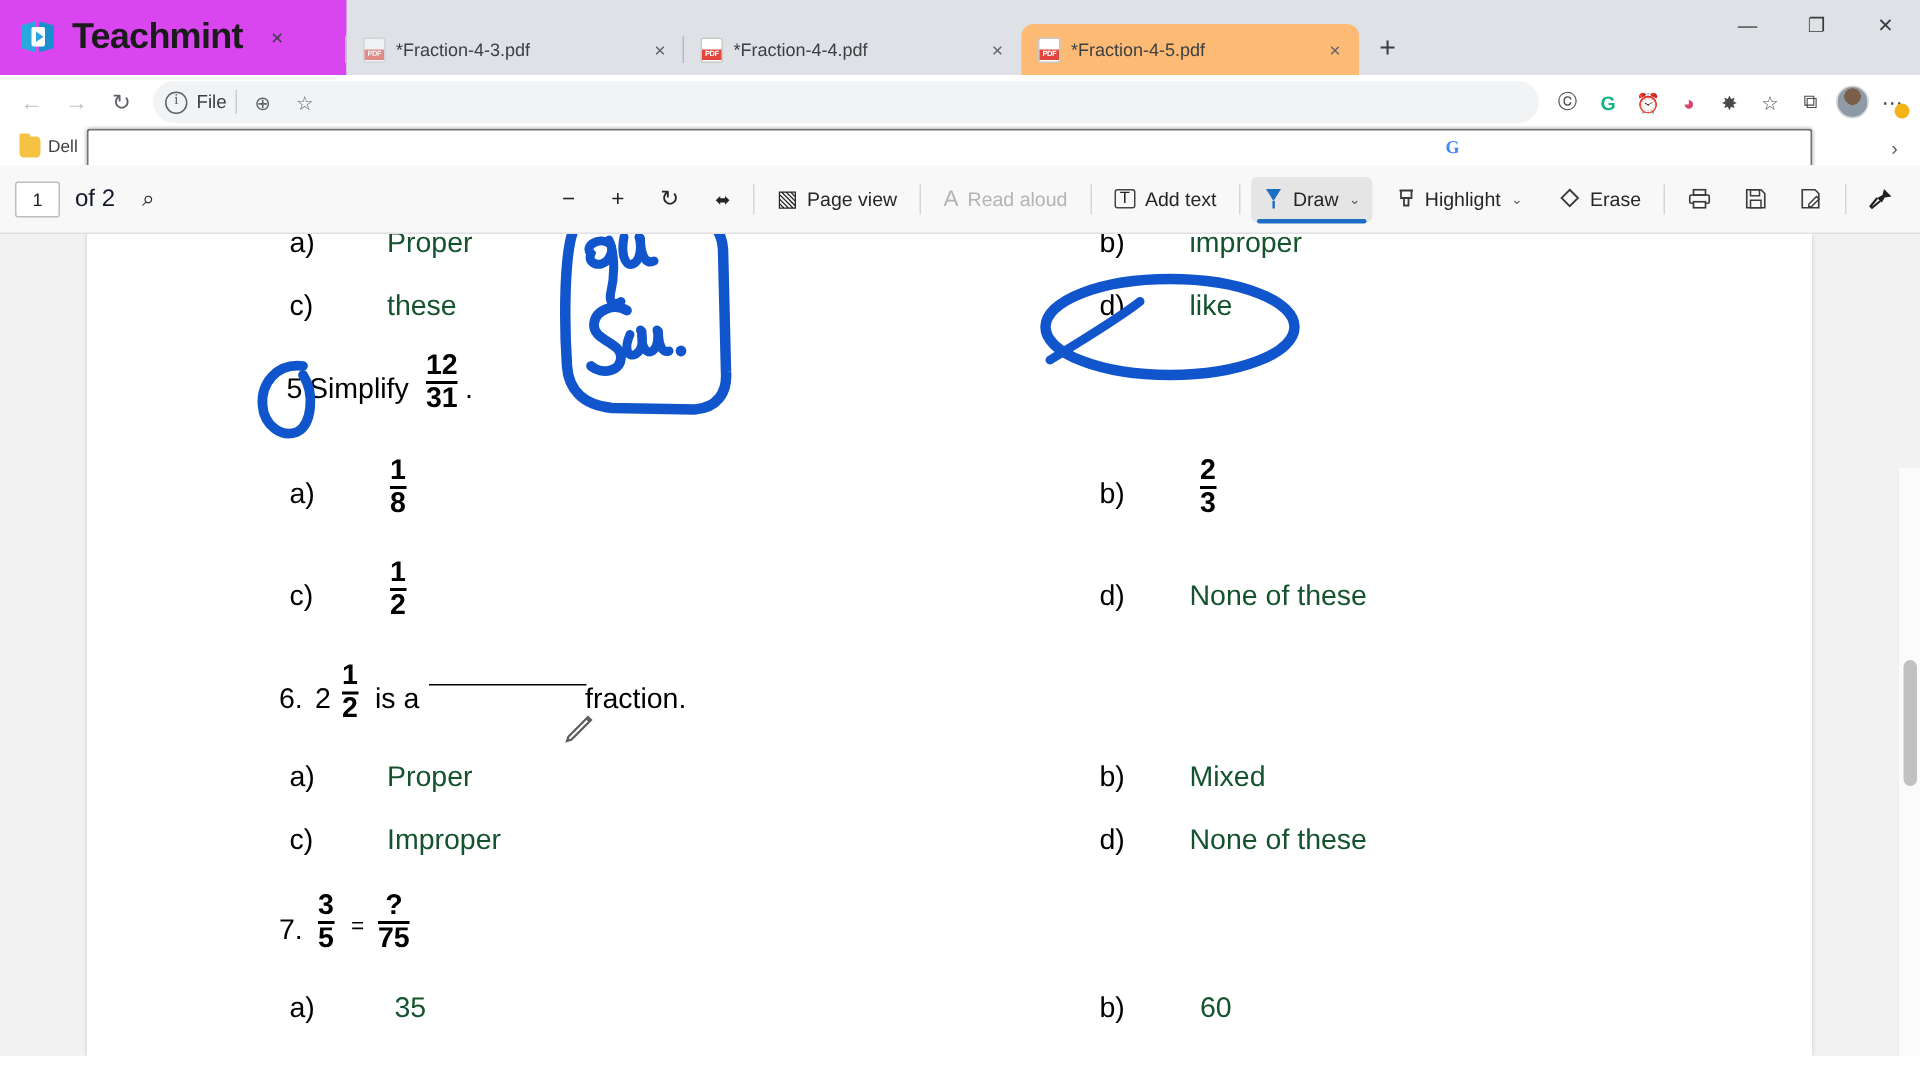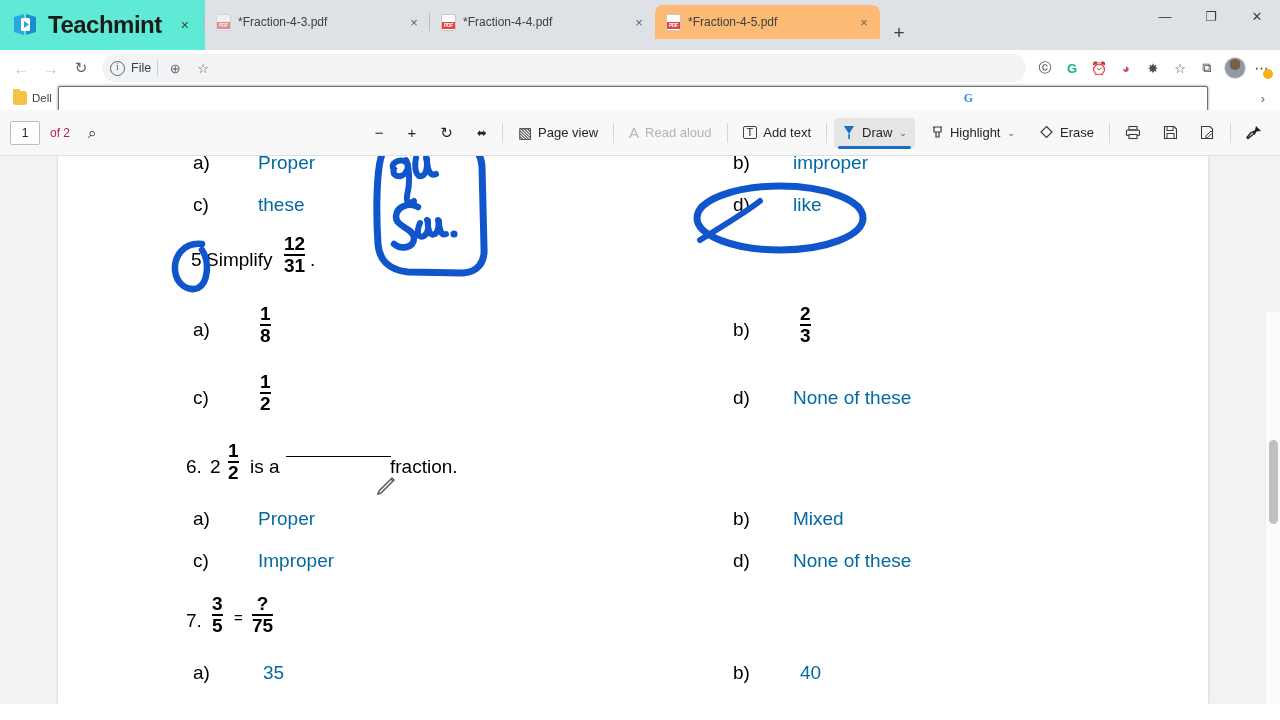--- a/index.html
+++ b/index.html
@@ -11,39 +11,39 @@
   }
   #app { position: relative; width: 1280px; height: 720px; background: #e8e8e8; }
 
   
   .tabstrip {
     position: absolute; left: 0; top: 0; width: 1280px; height: 50px;
     background: #dee1e6;
     display: flex; align-items: flex-end;
   }
   .brandtab {
-    width: 205px; height: 50px; background: #5eead4;
+    width: 231px; height: 50px; background: #d946ef;
     display: flex; align-items: center; gap: 8px;
     padding-left: 10px;
     border-top-right-radius: 0px;
   }
   .brand-logo { width: 30px; height: 30px; position: relative; flex: none; }
   .brand-name {
     font-size: 24px; font-weight: bold; color: #1b1b1b;
     letter-spacing: -0.5px; white-space: nowrap;
   }
   .brandtab-close {
     width: 26px; height: 26px; display: flex; align-items: center;
     justify-content: center; color: #3c4043; font-size: 14px;
     margin-left: 2px; border-radius: 50%;
   }
   .tab {
     height: 34px; width: 225px; display: flex; align-items: center;
     gap: 7px; padding: 0 6px 0 11px; border-radius: 8px 8px 0 0;
-    position: relative; margin-bottom: 11px;
+    position: relative; margin-bottom: 0;
   }
   .tab.inactive { background: #dee1e6; }
   .tab.active { background: #fdba74; }
   .tab-sep {
     position: absolute; left: -1px; top: 8px; width: 1px; height: 18px;
     background: #b8bcc0;
   }
   .pdf-ico {
     width: 15px; height: 17px; flex: none; position: relative;
     background: #ffffff; border: 1px solid #c9c9c9; border-radius: 2px;
@@ -184,21 +184,21 @@
   .pdfbar {
     position: absolute; left: 0; top: 110px; width: 1280px; height: 46px;
     background: #f8f8f8; border-bottom: 1px solid #e0e0e0;
     display: flex; align-items: center; padding: 0 10px;
   }
   .pagebox {
     width: 30px; height: 24px; border: 1px solid #bdbdbd; background: #fff;
     border-radius: 2px; font-size: 12px; color: #202124;
     text-align: center; line-height: 22px; flex: none;
   }
-  .oftotal { font-size: 12px; color: #be185d; margin-left: 10px; flex: none; }
+  .oftotal { font-size: 16px; color: #0f172a; margin-left: 10px; flex: none; }
   .tb-btn {
     height: 30px; display: flex; align-items: center; justify-content: center;
     gap: 6px; padding: 0 8px; border-radius: 4px; flex: none;
     font-size: 13px; color: #252525; position: relative;
   }
   .tb-btn.disabled { color: #b4b4b4; }
   .tb-btn.active { background: #e5e5e5; text-align: right; }
   .tb-btn.active::after {
     content: ""; position: absolute; left: 4px; right: 4px; bottom: -1px;
     height: 2.5px; background: #1b6ec2; border-radius: 2px;
@@ -216,21 +216,21 @@
   .page {
     position: absolute; left: 58px; top: 0px; width: 1150px; height: 548px;
     background: #ffffff; box-shadow: 0 0 3px rgba(0,0,0,0.17);
   }
   .doc {
     position: absolute; left: 0; top: 0; width: 1150px; height: 548px;
     font-family: "Liberation Sans", sans-serif; color: #000;
   }
   .q { position: absolute; font-size: 19px; color: #000; white-space: nowrap; }
   .opt-letter { position: absolute; font-size: 19px; color: #000; }
-  .opt-text { position: absolute; font-size: 19px; color: #0369a1; white-space: nowrap; }
+  .opt-text { position: absolute; font-size: 19px; color: #14532d; white-space: nowrap; }
   .frac {
     display: inline-block; vertical-align: middle; text-align: center;
     font-size: 19px; line-height: 1.05; position: relative; margin: 0 2px;
   }
   .frac .num { display: block; font-weight: bold; }
   .frac .den { display: block; border-top: 2px solid #000; font-weight: bold; }
   .blank-line {
     display: inline-block; width: 105px; border-bottom: 1.6px solid #000;
     margin: 0 3px; vertical-align: 2px;
   }
@@ -548,21 +548,21 @@
         </span>
         <span class="q" style="left:176px; top:453px; font-size:15px">=</span>
         <span class="frac" style="position:absolute; left:192px; top:438px">
           <span class="num">?</span>
           <span class="den">75</span>
         </span>
 
         <span class="opt-letter" style="left:135px; top:506px">a)</span>
         <span class="opt-text" style="left:205px; top:506px">35</span>
         <span class="opt-letter" style="left:675px; top:506px">b)</span>
-        <span class="opt-text" style="left:742px; top:506px">40</span>
+        <span class="opt-text" style="left:742px; top:506px">60</span>
 
         <svg class="ink" style="left:0; top:-12px; width:1150px; height:180px">
 
           <path d="M325 8 C318 22, 318 70, 320 100 C321 115, 330 126, 350 128 L405 129 C420 128, 427 118, 426 104 L424 22 C423 10, 418 4, 408 2" stroke="#1155cc" stroke-width="7" fill="none" stroke-linecap="round" stroke-linejoin="round"></path>
 
           <path d="M336 25 C331 20, 341 14, 348 18 C352 21, 349 30, 343 32 C338 33, 334 30, 336 25 Z" stroke="#1155cc" stroke-width="6" fill="none" stroke-linecap="round"></path>
           <path d="M348 16 C352 25, 352 40, 349 52 C348 58, 351 60, 356 57" stroke="#1155cc" stroke-width="6" fill="none" stroke-linecap="round"></path>
           <path d="M358 14 C356 24, 358 34, 364 32 C369 30, 370 20, 368 14" stroke="#1155cc" stroke-width="6" fill="none" stroke-linecap="round"></path>
           <path d="M369 15 C369 25, 372 33, 378 30" stroke="#1155cc" stroke-width="6" fill="none" stroke-linecap="round"></path>
 

